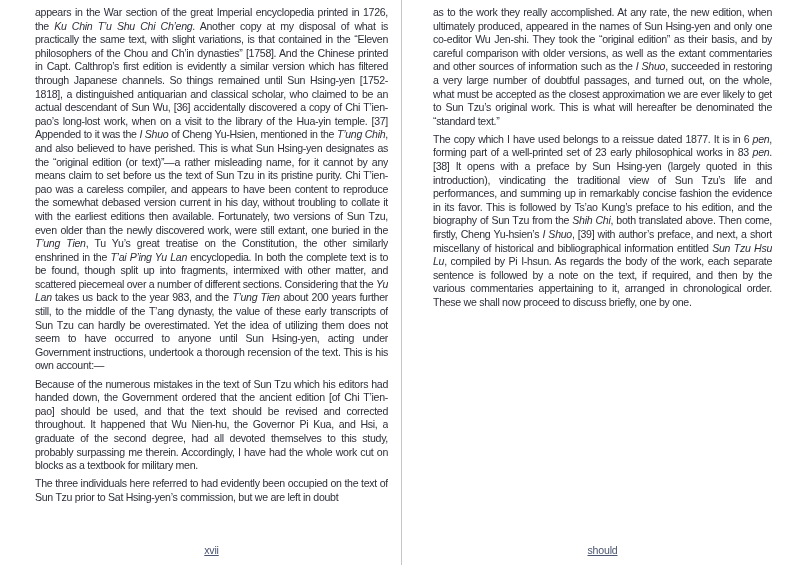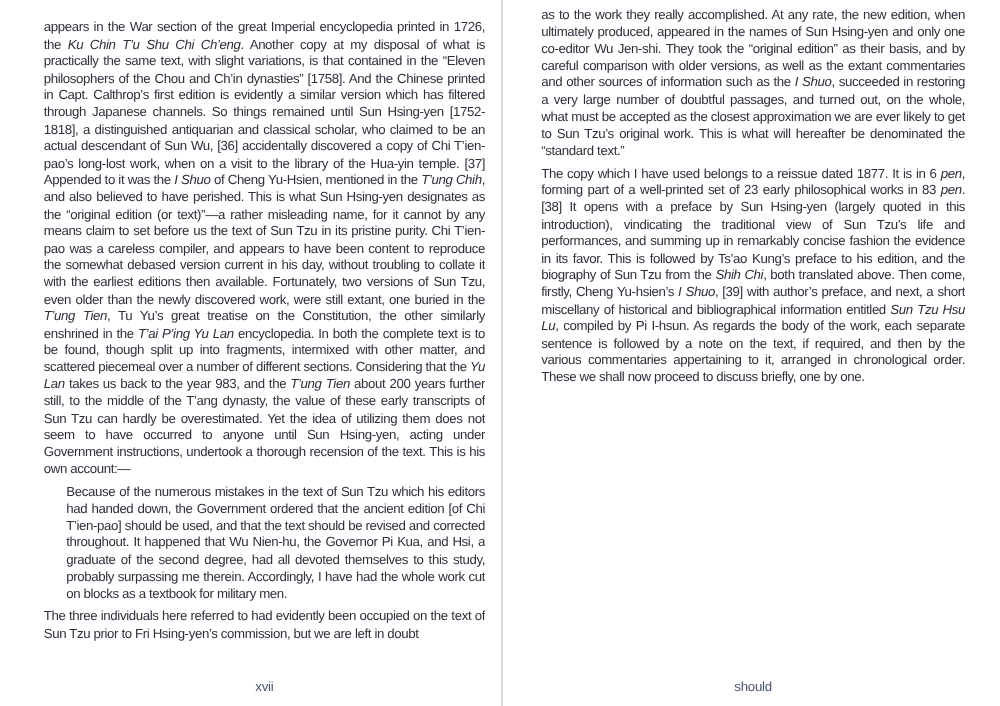--- a/index.html
+++ b/index.html
@@ -16,62 +16,62 @@
     height: 565px;
     font-family: "Liberation Sans", sans-serif;
     color: var(--text-color, #2d2f3a);
   }
   .page {
     position: relative;
     box-sizing: border-box;
     height: 565px;
     overflow: hidden;
   }
-  .page.left  { width: 401px; padding: 16px 13px 0 35px; }
+  .page.left  { width: 401px; padding: 6px 13px 0 35px; }
   .page.right { width: 398px; padding: 6px 28px 0 31px; }
   .page-divider {
     width: 1px;
     height: 565px;
     background: var(--divider-color, #c6c6c6);
   }
   .text-block {
     height: 532px;
     overflow: hidden;
   }
   .para {
     margin: 0 0 4.5px 0;
     text-align: justify;
     font-size: 10.6px;
     line-height: 13.6px;
     letter-spacing: -0.3px;
   }
   .para.quote {
-    margin-left: 18px;
   }
   .para i { font-style: italic; }
   .page-number {
     position: absolute;
     bottom: 9px;
     text-align: center;
     font-size: 10.6px;
     letter-spacing: -0.2px;
     color: var(--page-number-color, #4a5470);
+    text-decoration: underline;
   }
   .page.left  .page-number { left: 35px; right: 13px; }
   .page.right .page-number { left: 31px; right: 28px; }
 </style>
 </head>
 <body>
 
 <div class="spread">
   <div class="page left">
     <div class="text-block">
         <p class="para"><span>appears in the War section of the great Imperial encyclopedia printed in 1726, the </span><i>Ku Chin T’u Shu Chi Ch’eng</i><span>. Another copy at my disposal of what is practically the same text, with slight variations, is that contained in the “Eleven philosophers of the Chou and Ch’in dynasties” [1758]. And the Chinese printed in Capt. Calthrop’s first edition is evidently a similar version which has filtered through Japanese channels. So things remained until Sun Hsing-yen [1752-1818], a distinguished antiquarian and classical scholar, who claimed to be an actual descendant of Sun Wu, [36] accidentally discovered a copy of Chi T’ien-pao’s long-lost work, when on a visit to the library of the Hua-yin temple. [37] Appended to it was the </span><i>I Shuo</i><span> of Cheng Yu-Hsien, mentioned in the </span><i>T’ung Chih</i><span>, and also believed to have perished. This is what Sun Hsing-yen designates as the “original edition (or text)”—a rather misleading name, for it cannot by any means claim to set before us the text of Sun Tzu in its pristine purity. Chi T’ien-pao was a careless compiler, and appears to have been content to reproduce the somewhat debased version current in his day, without troubling to collate it with the earliest editions then available. Fortunately, two versions of Sun Tzu, even older than the newly discovered work, were still extant, one buried in the </span><i>T’ung Tien</i><span>, Tu Yu’s great treatise on the Constitution, the other similarly enshrined in the </span><i>T’ai P’ing Yu Lan</i><span> encyclopedia. In both the complete text is to be found, though split up into fragments, intermixed with other matter, and scattered piecemeal over a number of different sections. Considering that the </span><i>Yu Lan</i><span> takes us back to the year 983, and the </span><i>T’ung Tien</i><span> about 200 years further still, to the middle of the T’ang dynasty, the value of these early transcripts of Sun Tzu can hardly be overestimated. Yet the idea of utilizing them does not seem to have occurred to anyone until Sun Hsing-yen, acting under Government instructions, undertook a thorough recension of the text. This is his own account:—</span></p>
         <p class="para quote"><span>Because of the numerous mistakes in the text of Sun Tzu which his editors had handed down, the Government ordered that the ancient edition [of Chi T’ien-pao] should be used, and that the text should be revised and corrected throughout. It happened that Wu Nien-hu, the Governor Pi Kua, and Hsi, a graduate of the second degree, had all devoted themselves to this study, probably surpassing me therein. Accordingly, I have had the whole work cut on blocks as a textbook for military men.</span></p>
-        <p class="para"><span>The three individuals here referred to had evidently been occupied on the text of Sun Tzu prior to Fri Hsing-yen’s commission, but we are left in doubt</span></p>
+        <p class="para"><span>The three individuals here referred to had evidently been occupied on the text of Sun Tzu prior to Sat Hsing-yen’s commission, but we are left in doubt</span></p>
       </div>
     <div class="page-number">xvii</div>
   </div>
   <div class="page-divider"></div>
   <div class="page right">
     <div class="text-block">
         <p class="para"><span>as to the work they really accomplished. At any rate, the new edition, when ultimately produced, appeared in the names of Sun Hsing-yen and only one co-editor Wu Jen-shi. They took the “original edition” as their basis, and by careful comparison with older versions, as well as the extant commentaries and other sources of information such as the </span><i>I Shuo</i><span>, succeeded in restoring a very large number of doubtful passages, and turned out, on the whole, what must be accepted as the closest approximation we are ever likely to get to Sun Tzu’s original work. This is what will hereafter be denominated the “standard text.”</span></p>
         <p class="para"><span>The copy which I have used belongs to a reissue dated 1877. It is in 6 </span><i>pen</i><span>, forming part of a well-printed set of 23 early philosophical works in 83 </span><i>pen</i><span>. [38] It opens with a preface by Sun Hsing-yen (largely quoted in this introduction), vindicating the traditional view of Sun Tzu’s life and performances, and summing up in remarkably concise fashion the evidence in its favor. This is followed by Ts’ao Kung’s preface to his edition, and the biography of Sun Tzu from the </span><i>Shih Chi</i><span>, both translated above. Then come, firstly, Cheng Yu-hsien’s </span><i>I Shuo</i><span>, [39] with author’s preface, and next, a short miscellany of historical and bibliographical information entitled </span><i>Sun Tzu Hsu Lu</i><span>, compiled by Pi I-hsun. As regards the body of the work, each separate sentence is followed by a note on the text, if required, and then by the various commentaries appertaining to it, arranged in chronological order. These we shall now proceed to discuss briefly, one by one.</span></p>
       </div>
     <div class="page-number">should</div>

